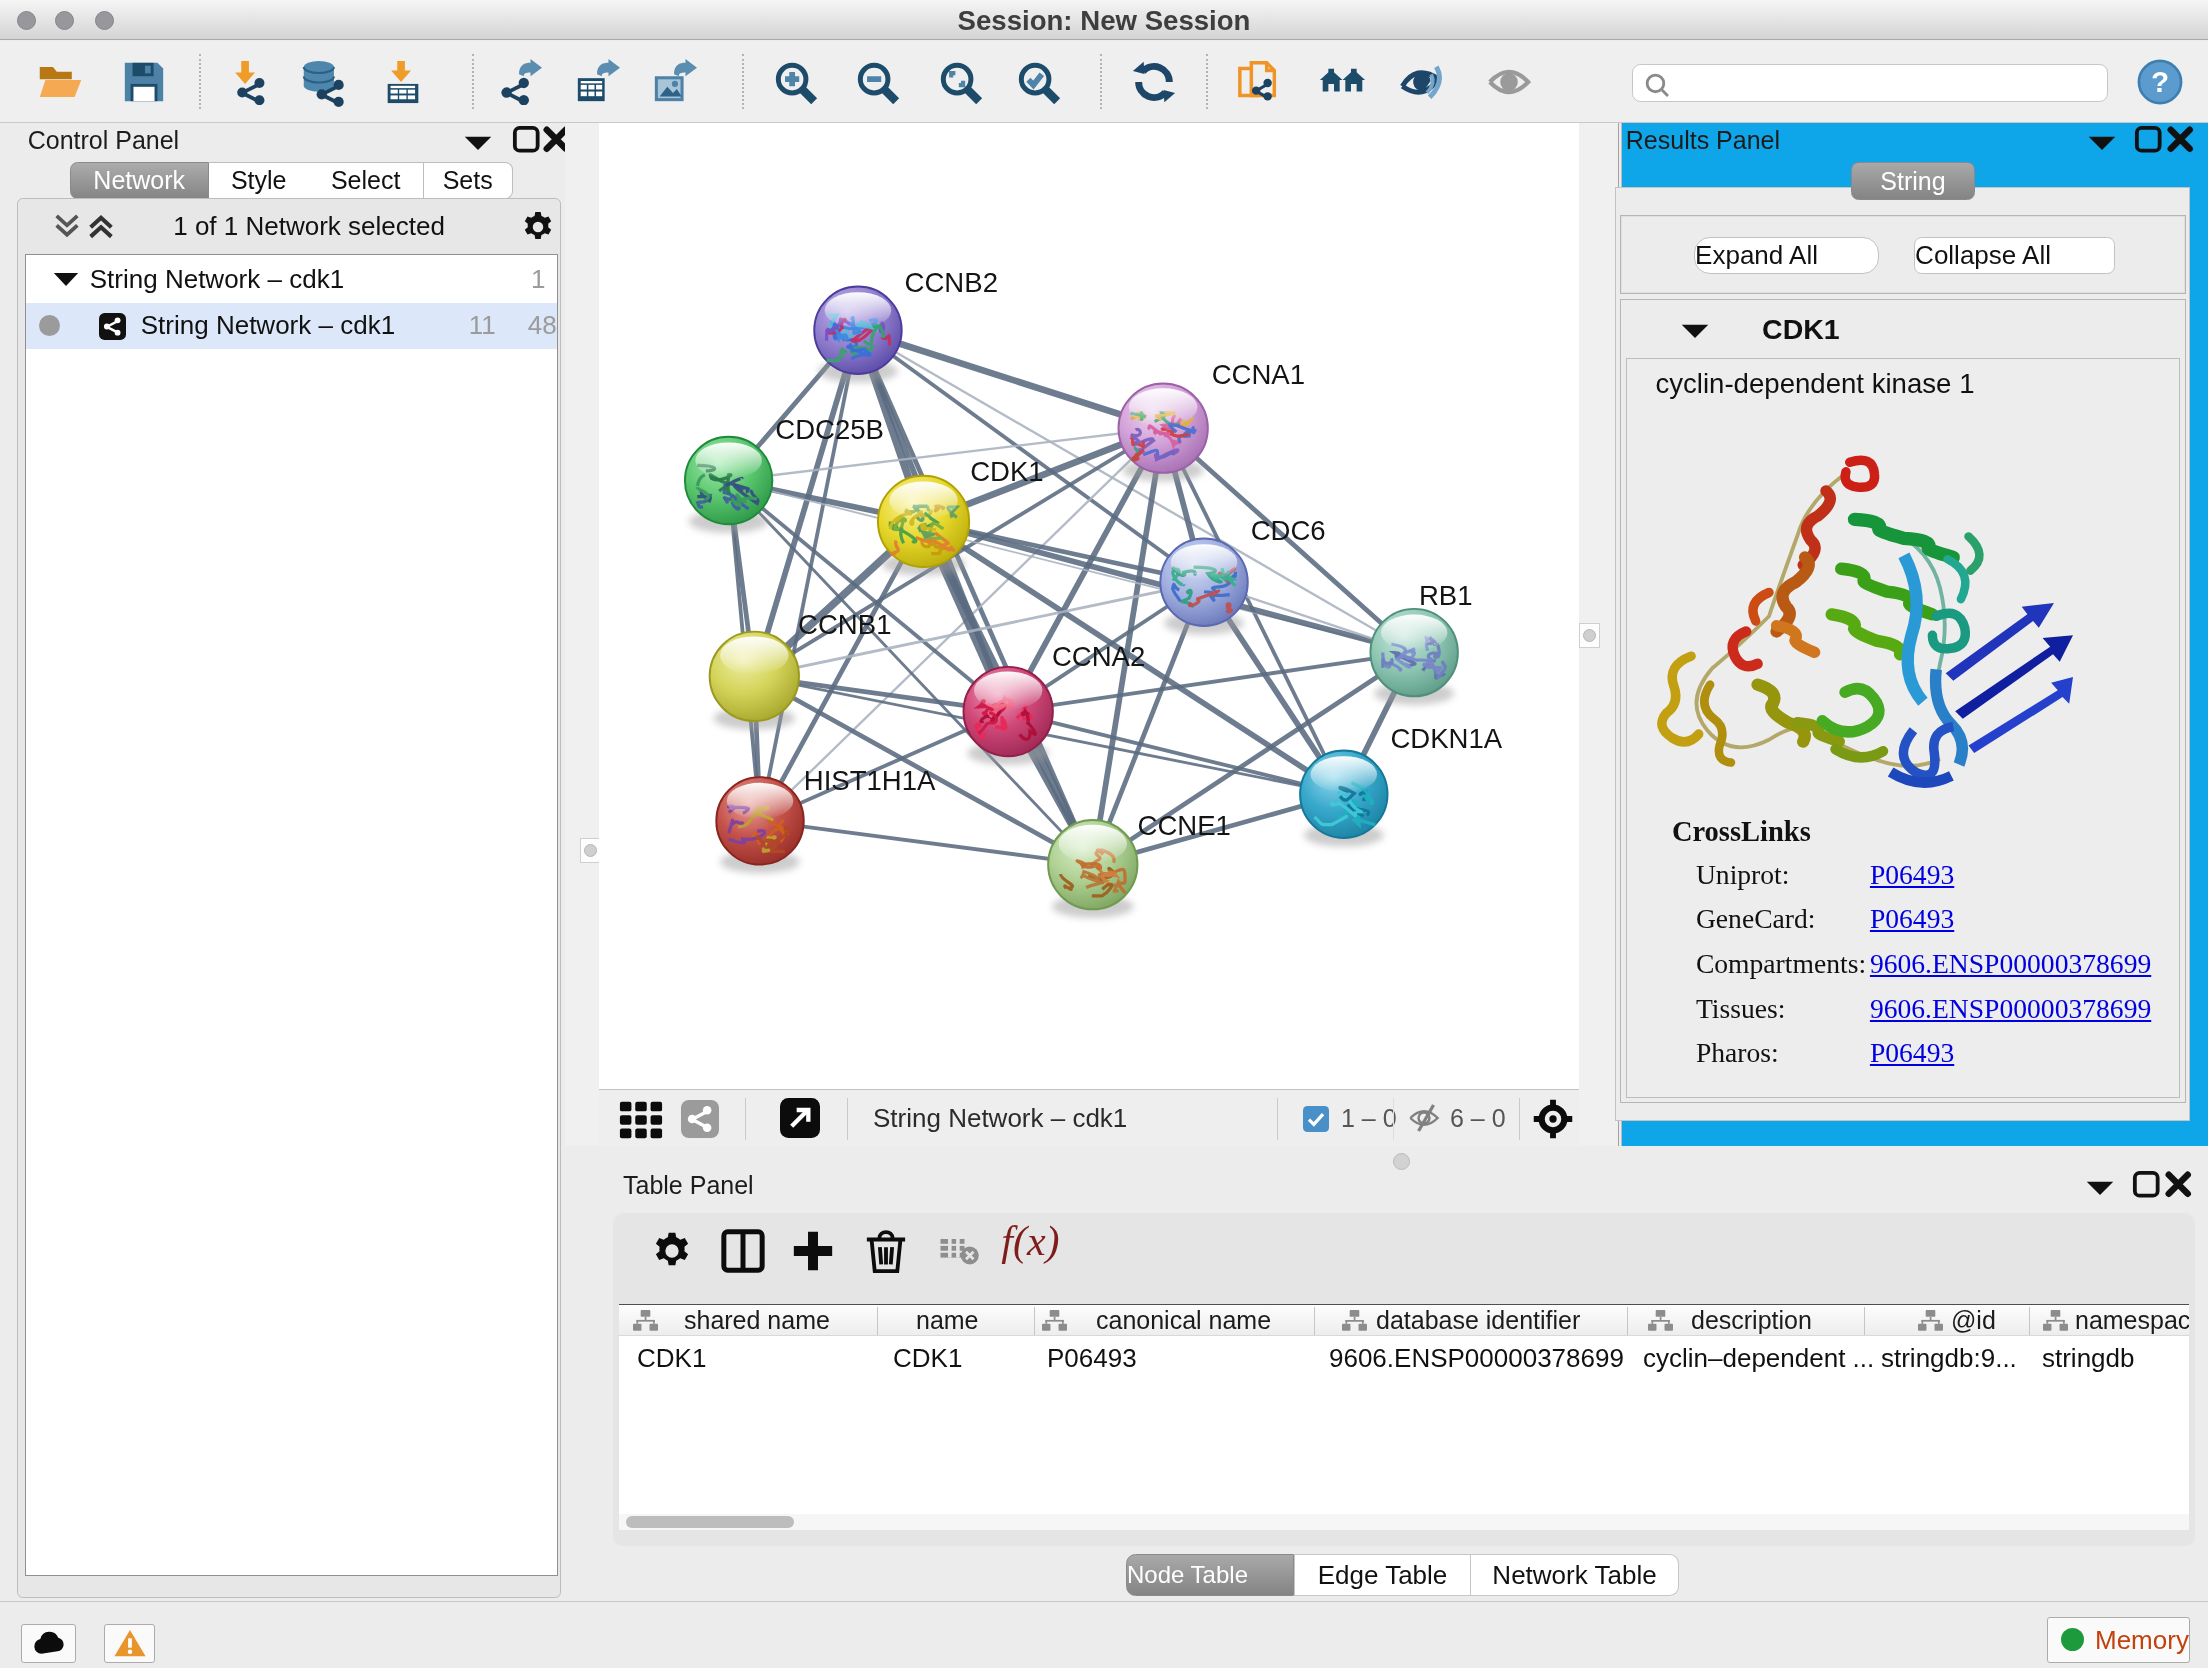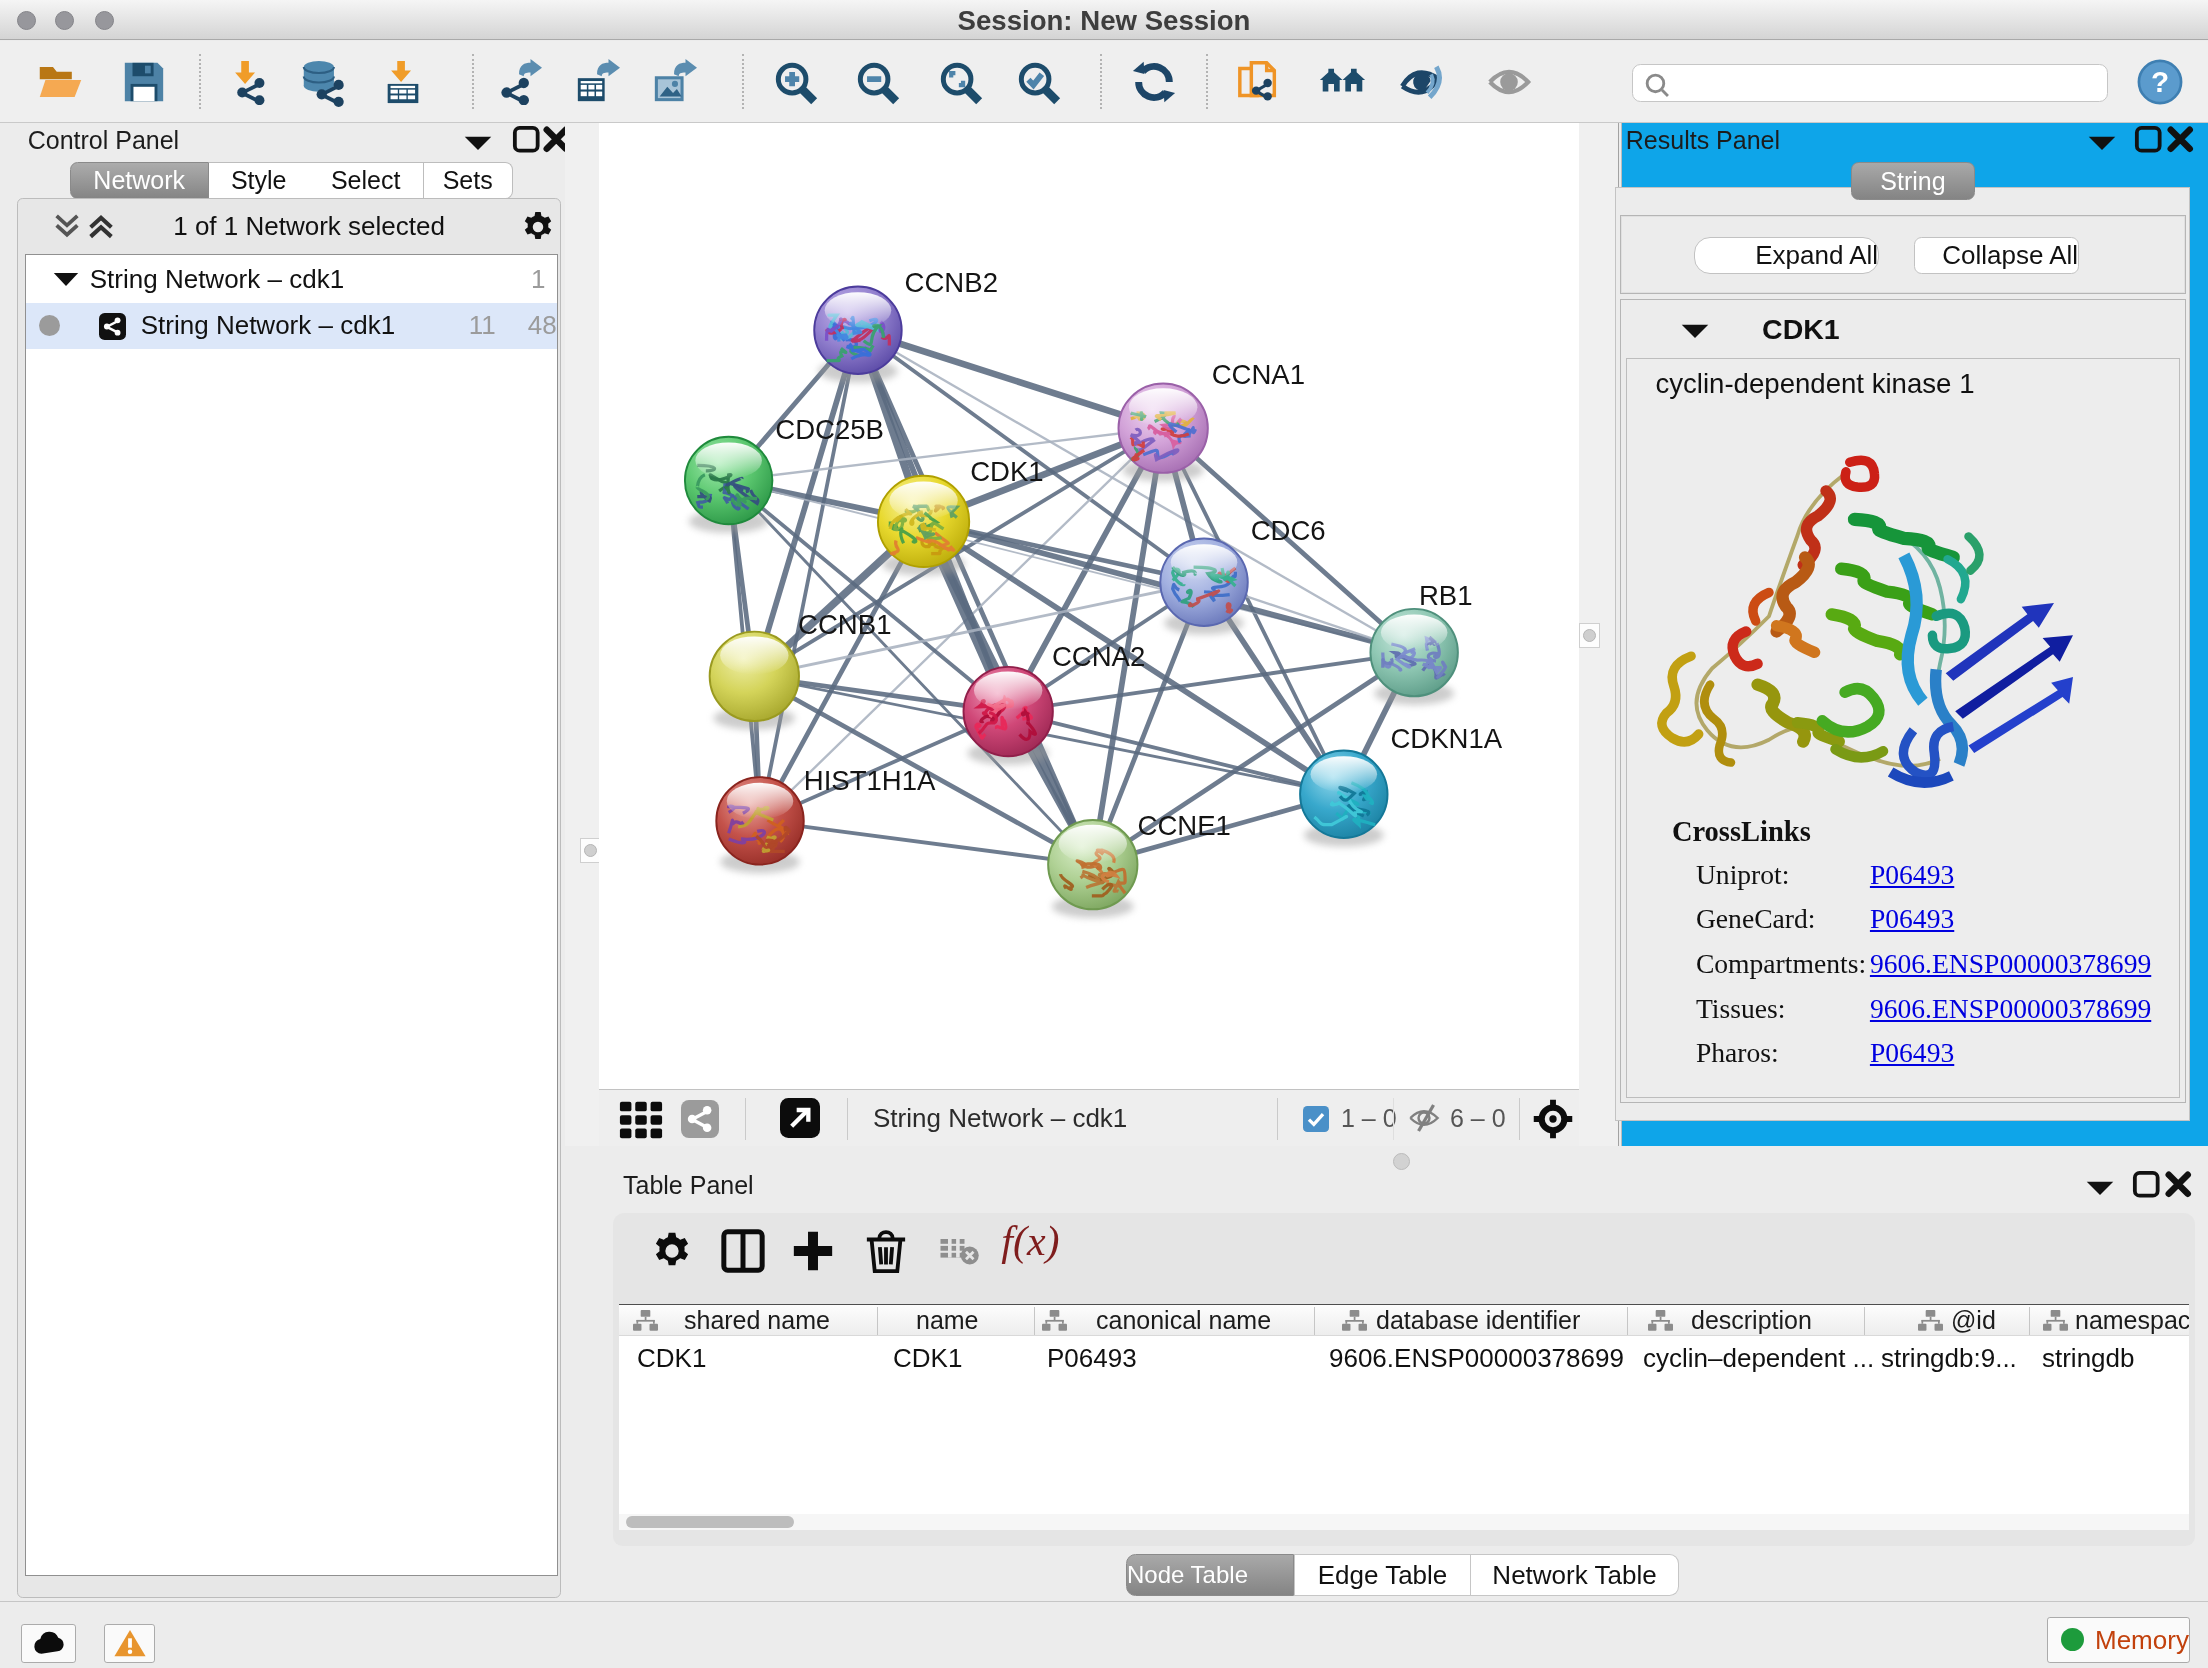--- a/index.html
+++ b/index.html
@@ -697,22 +697,22 @@
     </svg>
   <svg class="pico" style="left:512px;top:1.9px" width="28.5" height="28.5" viewBox="0 0 15 15">
       <rect x="1.5" y="1.5" width="12" height="12" rx="2.5" fill="none" stroke="#111" stroke-width="2"></rect>
     </svg>
   <svg class="pico" style="left:544px;top:1.9px" width="28.5" height="28.5" viewBox="0 0 15 15">
       <path d="M2.5 2.5 L12.5 12.5 M12.5 2.5 L2.5 12.5" stroke="#111" stroke-width="3.4" stroke-linecap="round"></path>
     </svg>
   <div style="position:absolute;left:-6.7px;top:64px;width:575px;height:934px;background:#ececec;border:1px solid #c3c3c3"></div>
   <div style="position:absolute;left:229px;top:39px;width:124px;height:38px;background:linear-gradient(#a9a9a9,#848484);border:1px solid #8a8a8a;border-radius:7.6px;color:#fff;font-size:25px;text-align:center;line-height:36px">String</div>
   <div style="position:absolute;left:-1.9px;top:92px;width:566px;height:79px;background:#ececec;border:1px solid #b5b5b5;box-shadow:inset 0 0 0 1px #e0e0e0">
-    <div style="position:absolute;left:73px;top:21px;width:185px;height:37px;background:#fff;border:1px solid #c2c2c2;border-radius:16px;font-size:26px;text-align:right;line-height:35px;color:#111">Expand All</div>
-    <div style="position:absolute;left:293px;top:21px;width:165px;height:37px;background:#fff;border:1px solid #c2c2c2;border-radius:7.6px;font-size:26px;text-align:right;line-height:35px;color:#111">Collapse All</div>
+    <div style="position:absolute;left:73px;top:21px;width:185px;height:37px;background:#fff;border:1px solid #c2c2c2;border-radius:16px;font-size:26px;text-align:left;line-height:35px;color:#111">Expand All</div>
+    <div style="position:absolute;left:293px;top:21px;width:201px;height:37px;background:#fff;border:1px solid #c2c2c2;border-radius:7.6px;font-size:26px;text-align:left;line-height:35px;color:#111">Collapse All</div>
   </div>
   <div style="position:absolute;left:-1.9px;top:176px;width:566px;height:804px;background:#ececec;border:1px solid #b5b5b5">
     <svg class="pico" style="left:57px;top:19px" width="34" height="23" viewBox="0 0 18 12">
         <path d="M2 3 h14 l-7 7 z" fill="#111"></path>
       </svg>
     <div style="position:absolute;left:141px;top:13.3px;font-size:28.5px;font-weight:bold;color:#111">CDK1</div>
     <div style="position:absolute;left:4.8px;top:58px;width:554px;height:740px;background:#ededed;border:1px solid #bdbdbd">
       <div style="position:absolute;left:28.5px;top:8.6px;font-size:27.6px;color:#111">cyclin-dependent kinase 1</div>
       <svg width="418" height="352" viewBox="0 0 440 370" style="position:absolute;left:28.5px;top:86px">
 <path d="M200 30 Q160 60 150 95 Q130 150 120 180 Q90 210 60 235 Q30 270 55 300 Q80 330 120 310 Q150 290 170 300 Q200 320 230 330 Q270 345 300 330" fill="none" stroke="#9a8a30" stroke-width="4" opacity="0.7"></path>

